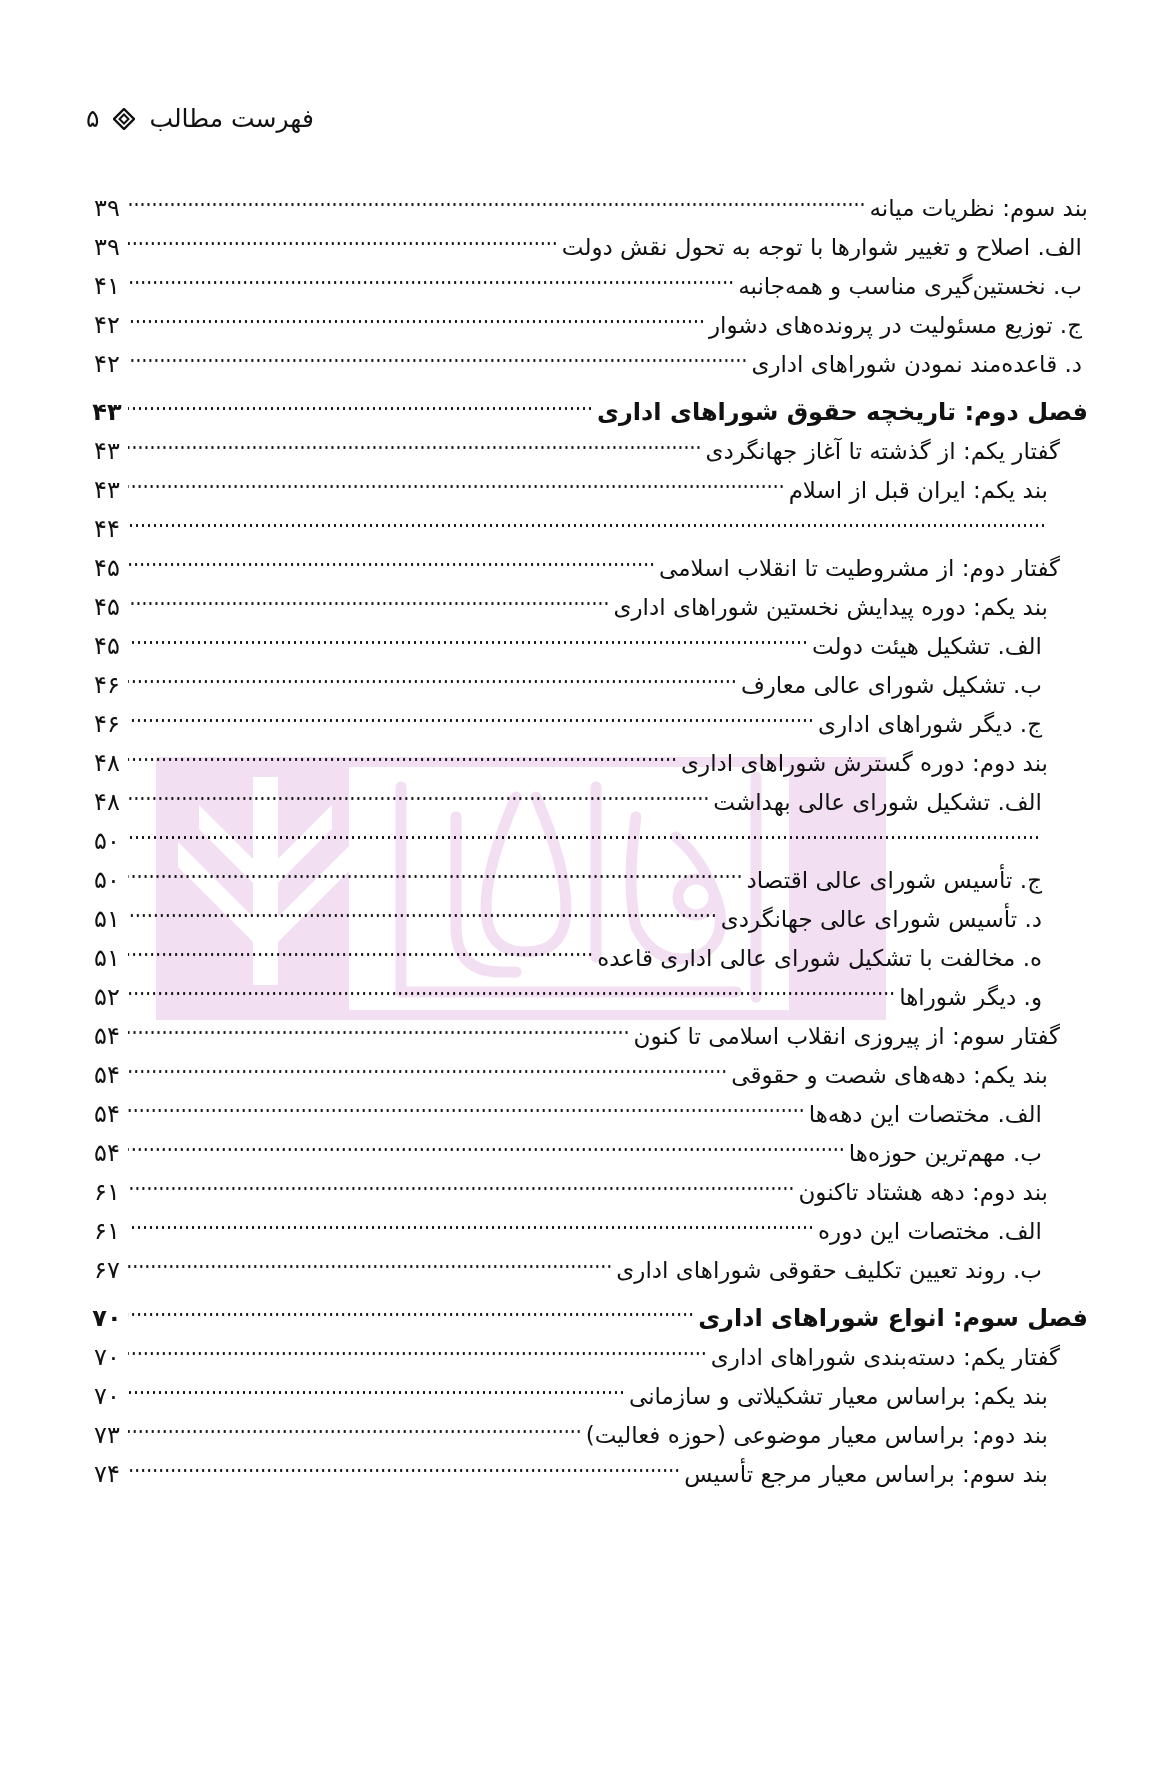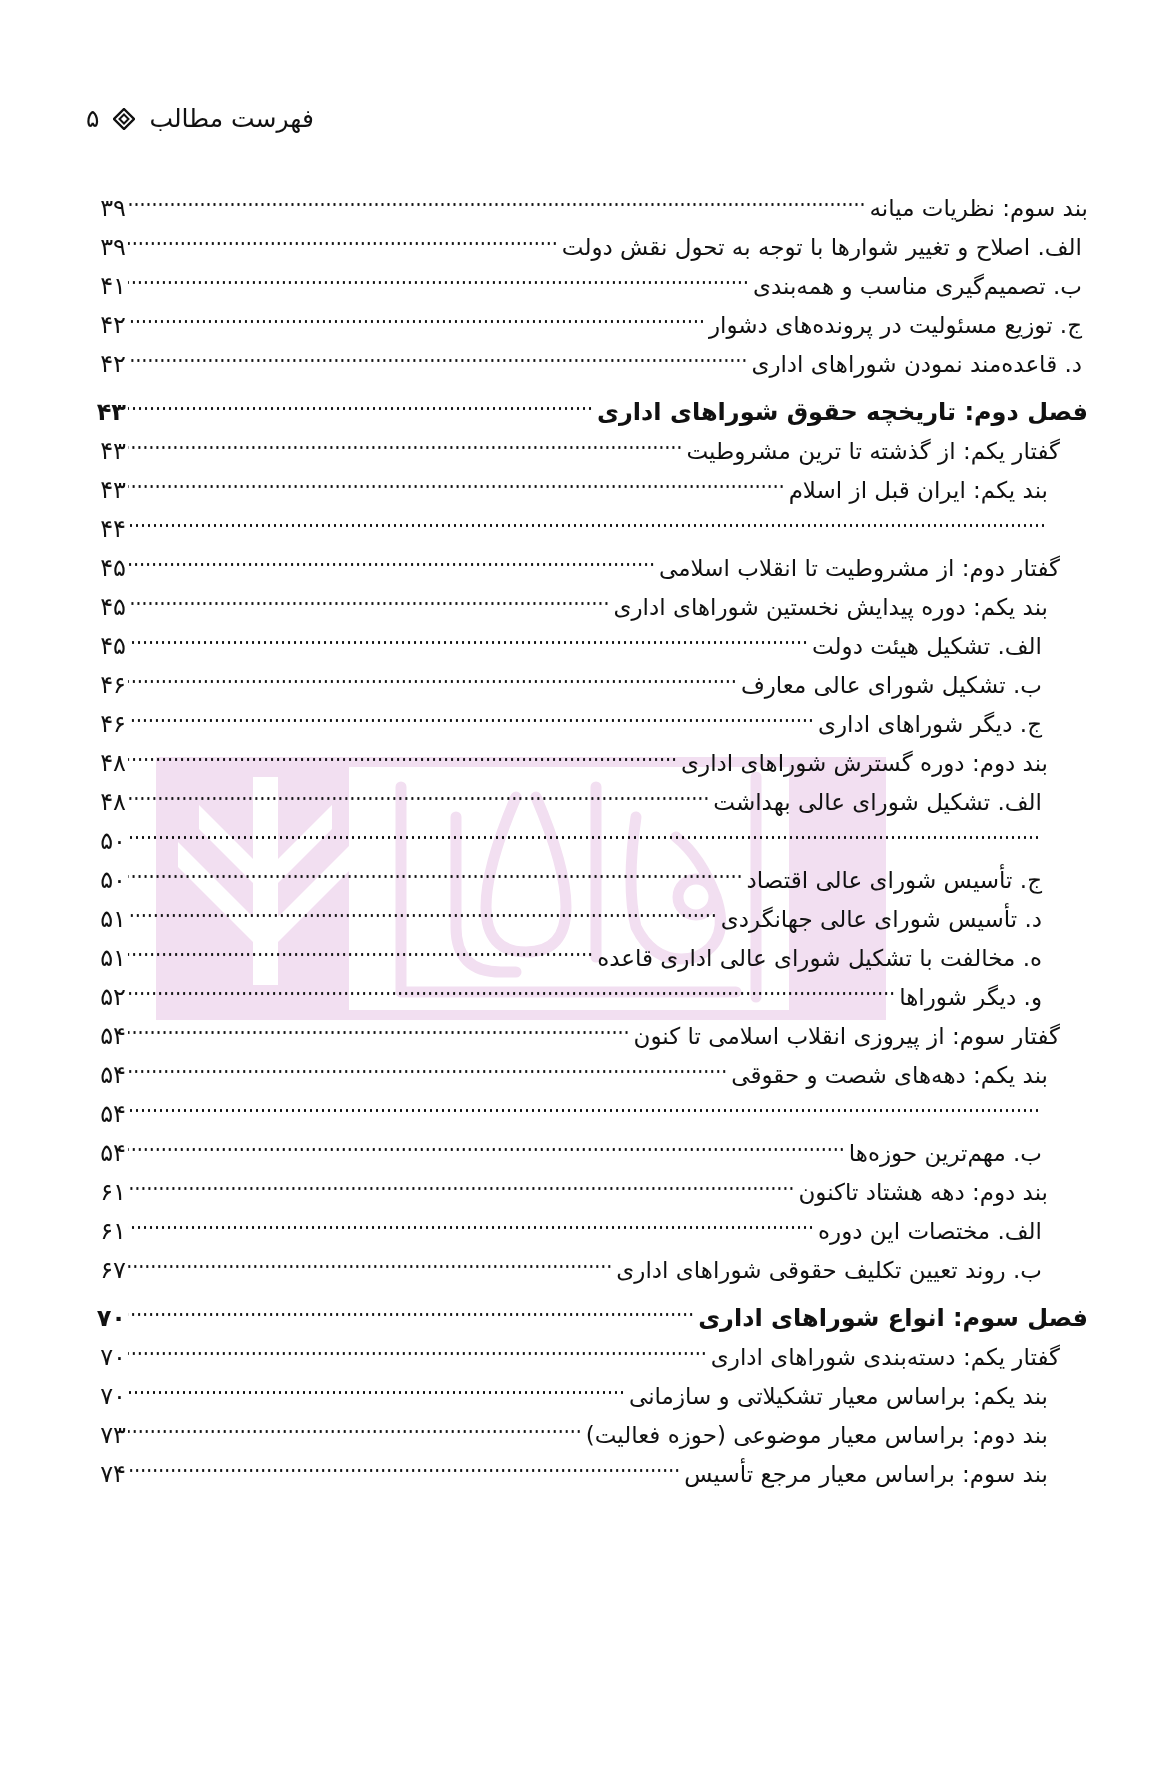--- a/index.html
+++ b/index.html
@@ -86,21 +86,21 @@
       background-image: radial-gradient(circle, #111 1.1px, transparent 1.3px);
       background-size: 6px 3px;
       background-repeat: repeat-x;
       background-position: right center;
     }
     .toc-row .page {
       position: static;
       width: auto; height: auto;
       flex: 0 0 auto;
       min-width: 38px;
-      text-align: right;
+      text-align: center;
       font-size: 24px;
     }
     .toc-row.chapter {
       font-weight: bold;
       font-size: 24px;
       margin-top: 6px;
       height: 42px;
       line-height: 42px;
     }
     .toc-row.chapter .leader { height: 42px; }
@@ -158,42 +158,42 @@
       <span class="title">بند سوم: نظریات میانه</span>
       <span class="leader"></span>
       <span class="page">۳۹</span>
     </div>
     <div class="toc-row lvl-item0">
       <span class="title">الف. اصلاح و تغییر شوارها با توجه به تحول نقش دولت</span>
       <span class="leader"></span>
       <span class="page">۳۹</span>
     </div>
     <div class="toc-row lvl-item0">
-      <span class="title">ب. تصمیم‌گیری مناسب و همه‌بندی</span>
+      <span class="title">ب. نخستین‌گیری مناسب و همه‌جانبه</span>
       <span class="leader"></span>
       <span class="page">۴۱</span>
     </div>
     <div class="toc-row lvl-item0">
       <span class="title">ج. توزیع مسئولیت در پرونده‌های دشوار</span>
       <span class="leader"></span>
       <span class="page">۴۲</span>
     </div>
     <div class="toc-row lvl-item0">
       <span class="title">د. قاعده‌مند نمودن شوراهای اداری</span>
       <span class="leader"></span>
       <span class="page">۴۲</span>
     </div>
 
     <div class="toc-row chapter lvl-chapter">
       <span class="title">فصل دوم: تاریخچه حقوق شوراهای اداری</span>
       <span class="leader"></span>
       <span class="page">۴۳</span>
     </div>
     <div class="toc-row lvl-gofter">
-      <span class="title">گفتار یکم: از گذشته تا ترین مشروطیت</span>
+      <span class="title">گفتار یکم: از گذشته تا آغاز جهانگردی</span>
       <span class="leader"></span>
       <span class="page">۴۳</span>
     </div>
     <div class="toc-row lvl-band">
       <span class="title">بند یکم: ایران قبل از اسلام</span>
       <span class="leader"></span>
       <span class="page">۴۳</span>
     </div>
     <div class="toc-row lvl-band">
       <span class="leader"></span>
@@ -262,20 +262,21 @@
       <span class="title">گفتار سوم: از پیروزی انقلاب اسلامی تا کنون</span>
       <span class="leader"></span>
       <span class="page">۵۴</span>
     </div>
     <div class="toc-row lvl-band">
       <span class="title">بند یکم: دهه‌های شصت و حقوقی</span>
       <span class="leader"></span>
       <span class="page">۵۴</span>
     </div>
     <div class="toc-row lvl-item">
+      <span class="title">الف. مختصات این دهه‌ها</span>
       <span class="leader"></span>
       <span class="page">۵۴</span>
     </div>
     <div class="toc-row lvl-item">
       <span class="title">ب. مهم‌ترین حوزه‌ها</span>
       <span class="leader"></span>
       <span class="page">۵۴</span>
     </div>
     <div class="toc-row lvl-band">
       <span class="title">بند دوم: دهه هشتاد تاکنون</span>

